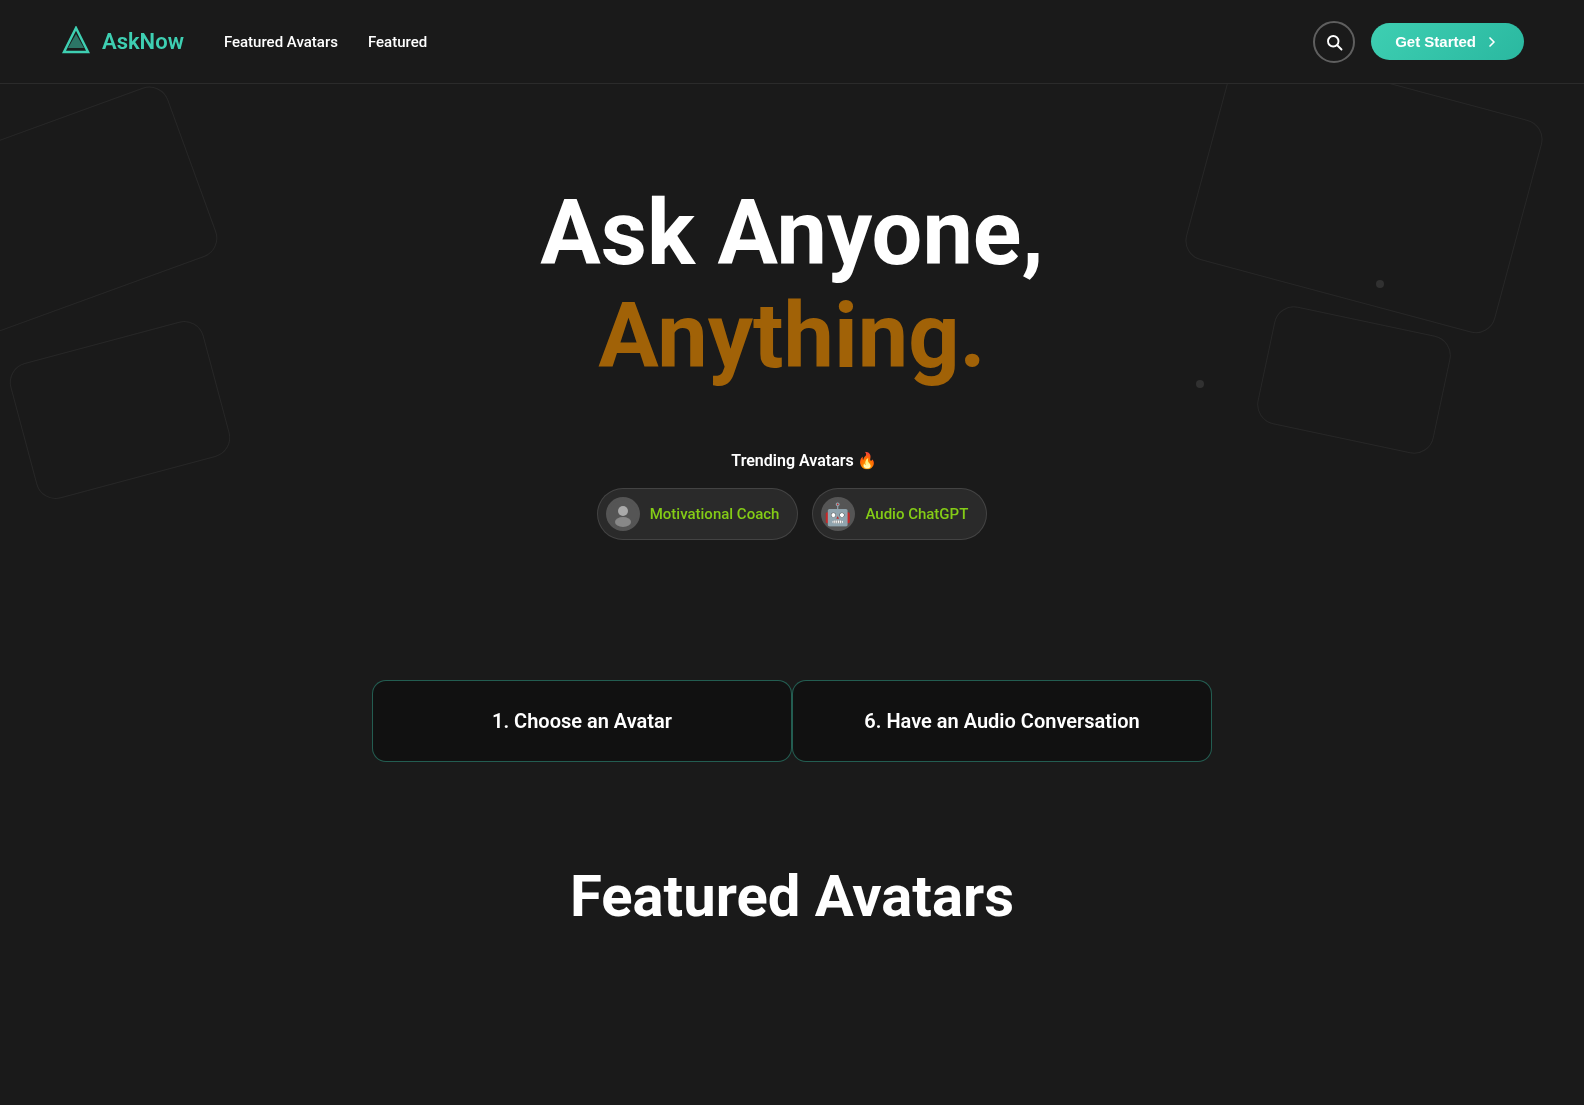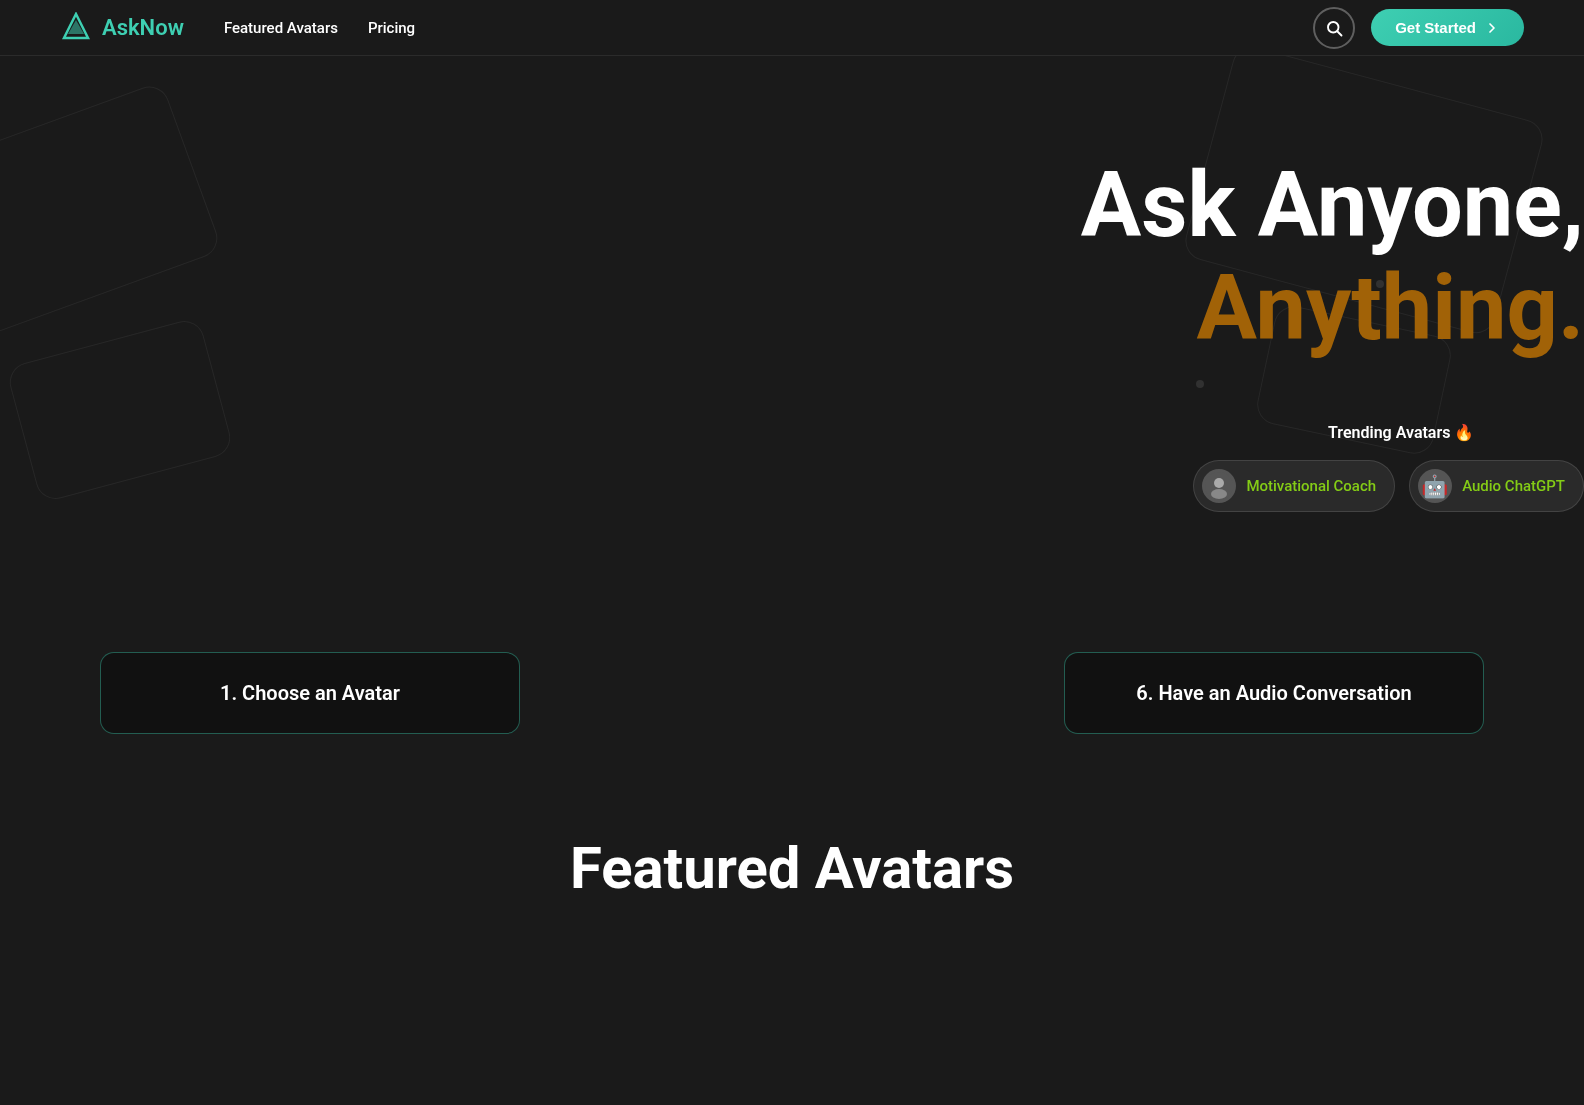--- a/index.html
+++ b/index.html
@@ -70,21 +70,21 @@
     }
 
     
     .navbar {
       position: relative;
       z-index: 10;
       display: flex;
       align-items: center;
       justify-content: space-between;
       padding: 0 60px;
-      height: 56px;
+      height: 84px;
       background-color: #1a1a1a;
       border-bottom: 1px solid rgba(255,255,255,0.08);
     }
 
     .navbar-left {
       display: flex;
       align-items: center;
       gap: 40px;
     }
 
@@ -156,21 +156,21 @@
       align-items: center;
       gap: 8px;
     }
 
     
     .hero {
       position: relative;
       z-index: 1;
       display: flex;
       flex-direction: column;
-      align-items: flex-end;
+      align-items: center;
       padding-top: 100px;
       padding-bottom: 60px;
     }
 
     .hero-title {
       font-size: 90px;
       font-weight: 700;
       color: #ffffff;
       text-align: center;
       line-height: 1.1;
@@ -257,21 +257,21 @@
       align-items: center;
       justify-content: center;
       font-size: 18px;
     }
 
     
     .steps-section {
       position: relative;
       z-index: 1;
       display: flex;
-      justify-content: space-between;
+      justify-content: center;
       padding: 40px 100px;
       margin-top: 40px;
     }
 
     .step-card {
       flex: 1;
       max-width: 420px;
       background: #111111;
       border: 1.5px solid rgba(62, 207, 178, 0.4);
       border-radius: 14px;
@@ -314,21 +314,21 @@
       <svg class="logo-icon" viewBox="0 0 32 32" fill="none">
         <polygon points="16,2 28,26 4,26" stroke="#3ecfb2" stroke-width="2.5" fill="none"></polygon>
         <polygon points="16,8 24,22 8,22" fill="#3ecfb2" opacity="0.5"></polygon>
       </svg>
       <span class="logo-text">
         <span>Ask</span><span style="color:#3ecfb2">Now</span>
       </span>
     </div>
     <div class="nav-links">
       <a class="nav-link">Featured Avatars</a>
-      <a class="nav-link">Pricing</a>
+      <a class="nav-link">Featured</a>
     </div>
   </div>
   <div class="navbar-right">
     <button class="search-btn-nav">
       <svg width="18" height="18" viewBox="0 0 24 24" fill="none" stroke="white" stroke-width="2.5" stroke-linecap="round" stroke-linejoin="round">
         <circle cx="11" cy="11" r="7"></circle>
         <line x1="17" y1="17" x2="22" y2="22"></line>
       </svg>
     </button>
     <button class="get-started-btn">

